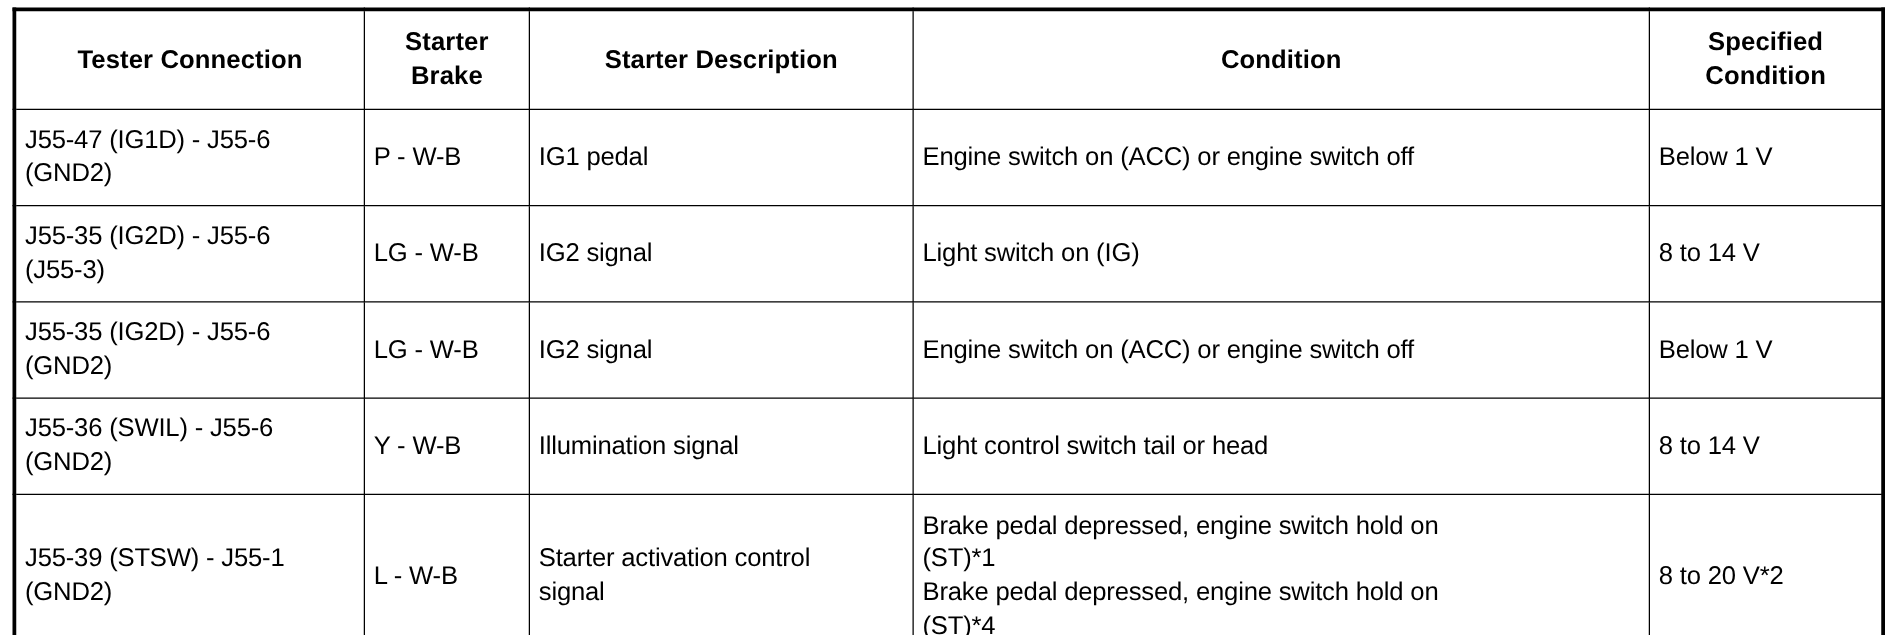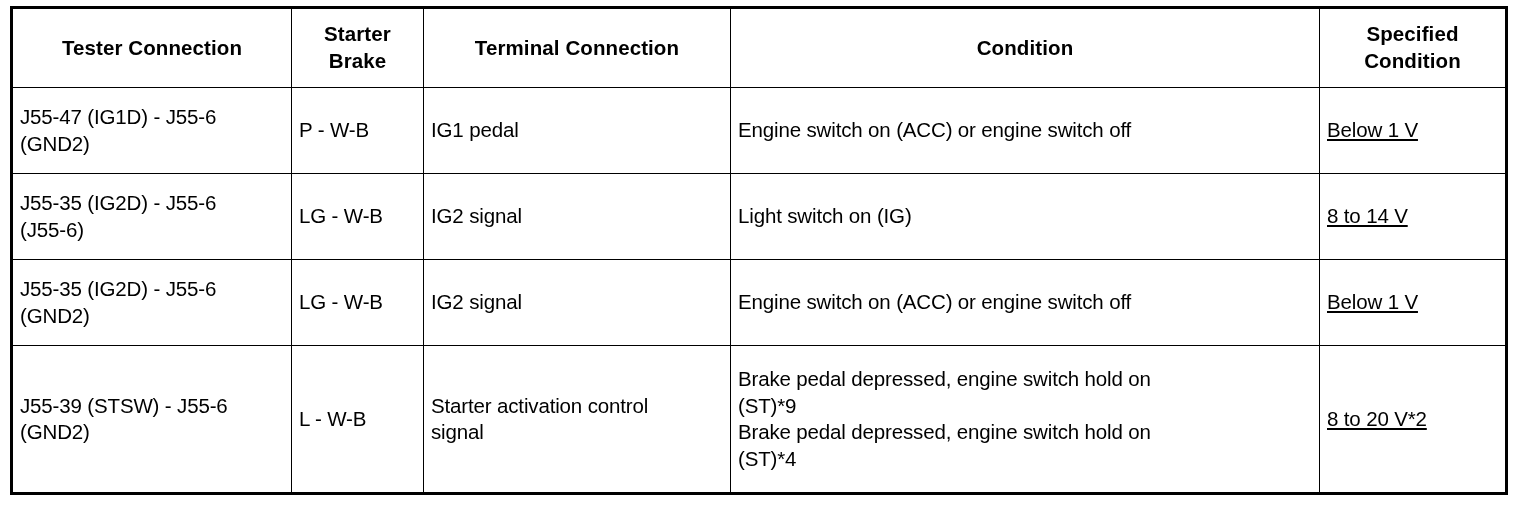--- a/index.html
+++ b/index.html
@@ -74,21 +74,21 @@
 
   .cell-line {
     display: block;
     white-space: pre-wrap;
   }
 
   .col-conn  { padding-left: 8px; }
   .col-wire  { padding-left: 8px; }
   .col-term  { padding-left: 9px; }
   .col-cond  { padding-left: 9px; margin-left: 47px; }
-  .col-spec  { padding-left: 8px; text-decoration: underline; }
+  .col-spec  { padding-left: 8px; }
 </style>
 </head>
 <body>
 
 <div class="sheet">
   <table class="spec-table">
     <colgroup>
       <col class="c1">
         <col class="c2">
         <col class="c3">
@@ -98,21 +98,21 @@
     <thead>
       <tr>
         <th>
           <span class="hdr-line">Tester Connection</span>
         </th>
         <th>
           <span class="hdr-line">Starter</span>
           <span class="hdr-line">Brake</span>
         </th>
         <th>
-          <span class="hdr-line">Terminal Connection</span>
+          <span class="hdr-line">Starter Description</span>
         </th>
         <th>
           <span class="hdr-line">Condition</span>
         </th>
         <th>
           <span class="hdr-line">Specified</span>
           <span class="hdr-line">Condition</span>
         </th>
       </tr>
     </thead>
@@ -133,21 +133,21 @@
           <span class="cell-line">Engine switch on (ACC) or engine switch off</span>
         </td>
         <td class="col-spec">
           <span class="cell-line">Below 1 V</span>
         </td>
       </tr>
 
       <tr>
         <td class="col-conn">
           <span class="cell-line">J55-35 (IG2D) - J55-6</span>
-          <span class="cell-line">(J55-6)</span>
+          <span class="cell-line">(J55-3)</span>
         </td>
         <td class="col-wire">
           <span class="cell-line">LG - W-B</span>
         </td>
         <td class="col-term">
           <span class="cell-line">IG2 signal</span>
         </td>
         <td class="col-cond">
           <span class="cell-line">Light switch on (IG)</span>
         </td>
@@ -168,36 +168,54 @@
           <span class="cell-line">IG2 signal</span>
         </td>
         <td class="col-cond">
           <span class="cell-line">Engine switch on (ACC) or engine switch off</span>
         </td>
         <td class="col-spec">
           <span class="cell-line">Below 1 V</span>
         </td>
       </tr>
 
+      <tr>
+        <td class="col-conn">
+          <span class="cell-line">J55-36 (SWIL) - J55-6</span>
+          <span class="cell-line">(GND2)</span>
+        </td>
+        <td class="col-wire">
+          <span class="cell-line">Y - W-B</span>
+        </td>
+        <td class="col-term">
+          <span class="cell-line">Illumination signal</span>
+        </td>
+        <td class="col-cond">
+          <span class="cell-line">Light control switch tail or head</span>
+        </td>
+        <td class="col-spec">
+          <span class="cell-line">8 to 14 V</span>
+        </td>
+      </tr>
 
       <tr class="tall">
         <td class="col-conn">
-          <span class="cell-line">J55-39 (STSW) - J55-6</span>
+          <span class="cell-line">J55-39 (STSW) - J55-1</span>
           <span class="cell-line">(GND2)</span>
         </td>
         <td class="col-wire">
           <span class="cell-line">L - W-B</span>
         </td>
         <td class="col-term">
           <span class="cell-line">Starter activation control</span>
           <span class="cell-line">signal</span>
         </td>
         <td class="col-cond">
           <span class="cell-line">Brake pedal depressed, engine switch hold on</span>
-          <span class="cell-line">(ST)*9</span>
+          <span class="cell-line">(ST)*1</span>
           <span class="cell-line">Brake pedal depressed, engine switch hold on</span>
           <span class="cell-line">(ST)*4</span>
         </td>
         <td class="col-spec">
           <span class="cell-line">8 to 20 V*2</span>
         </td>
       </tr>
 
     </tbody>
   </table>

